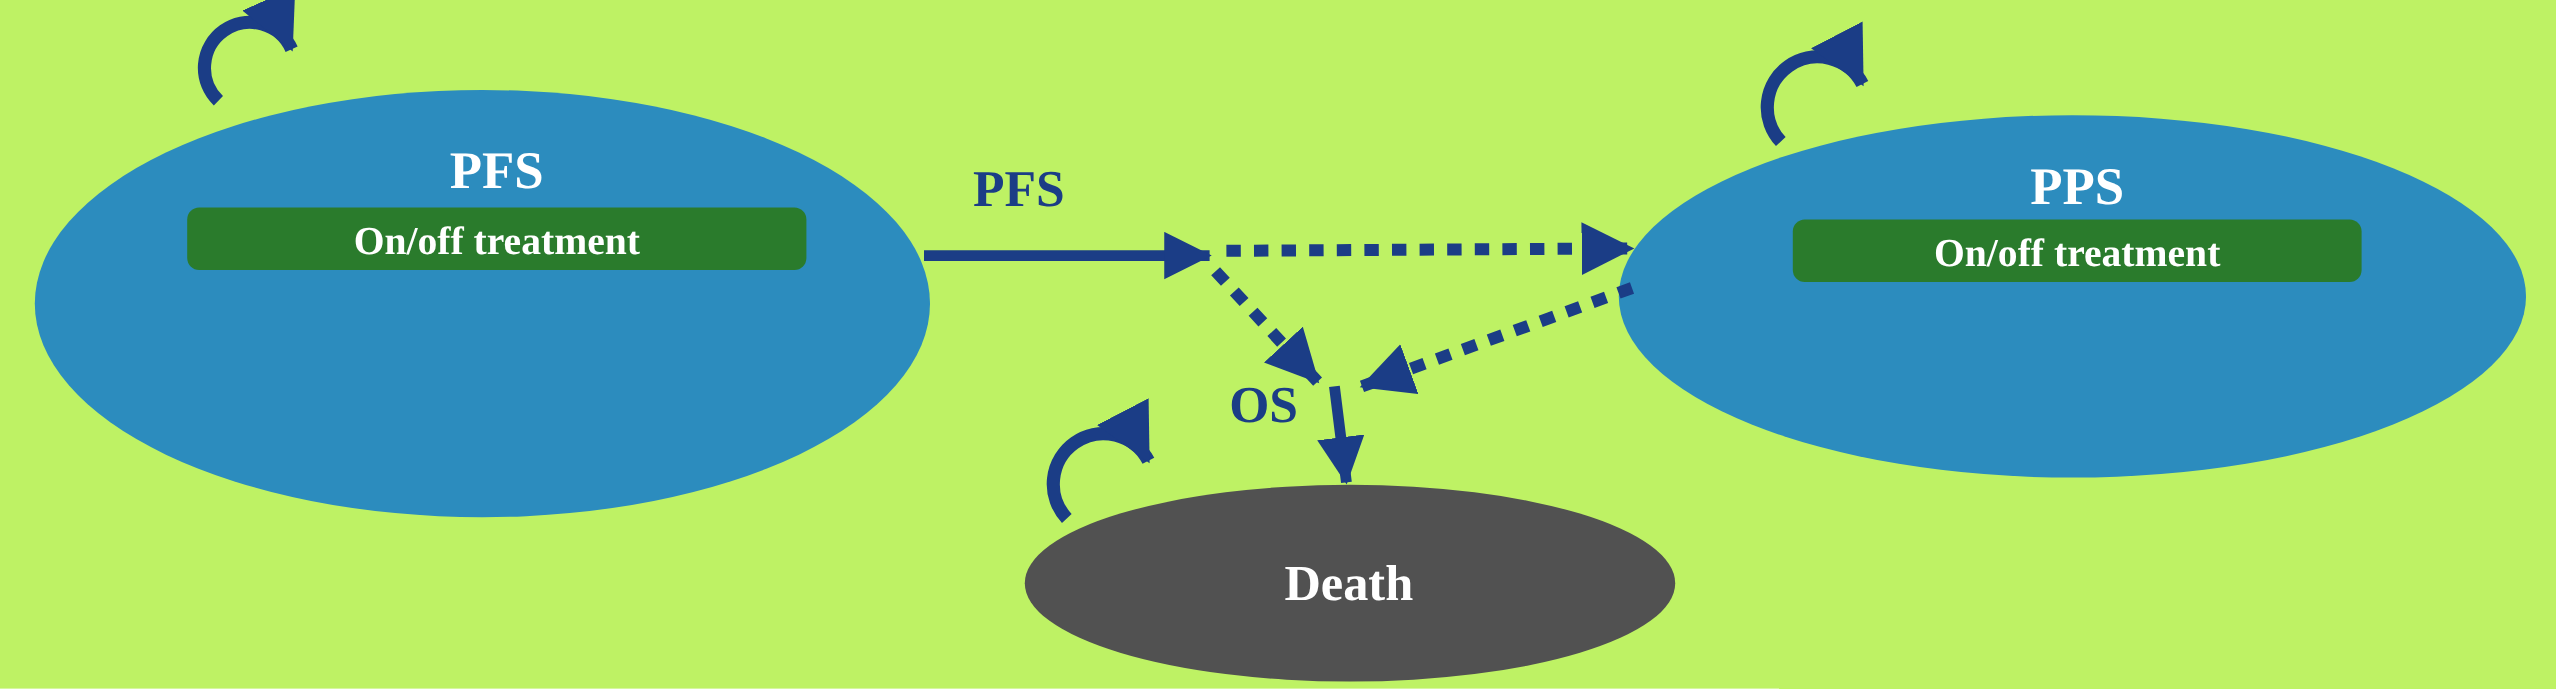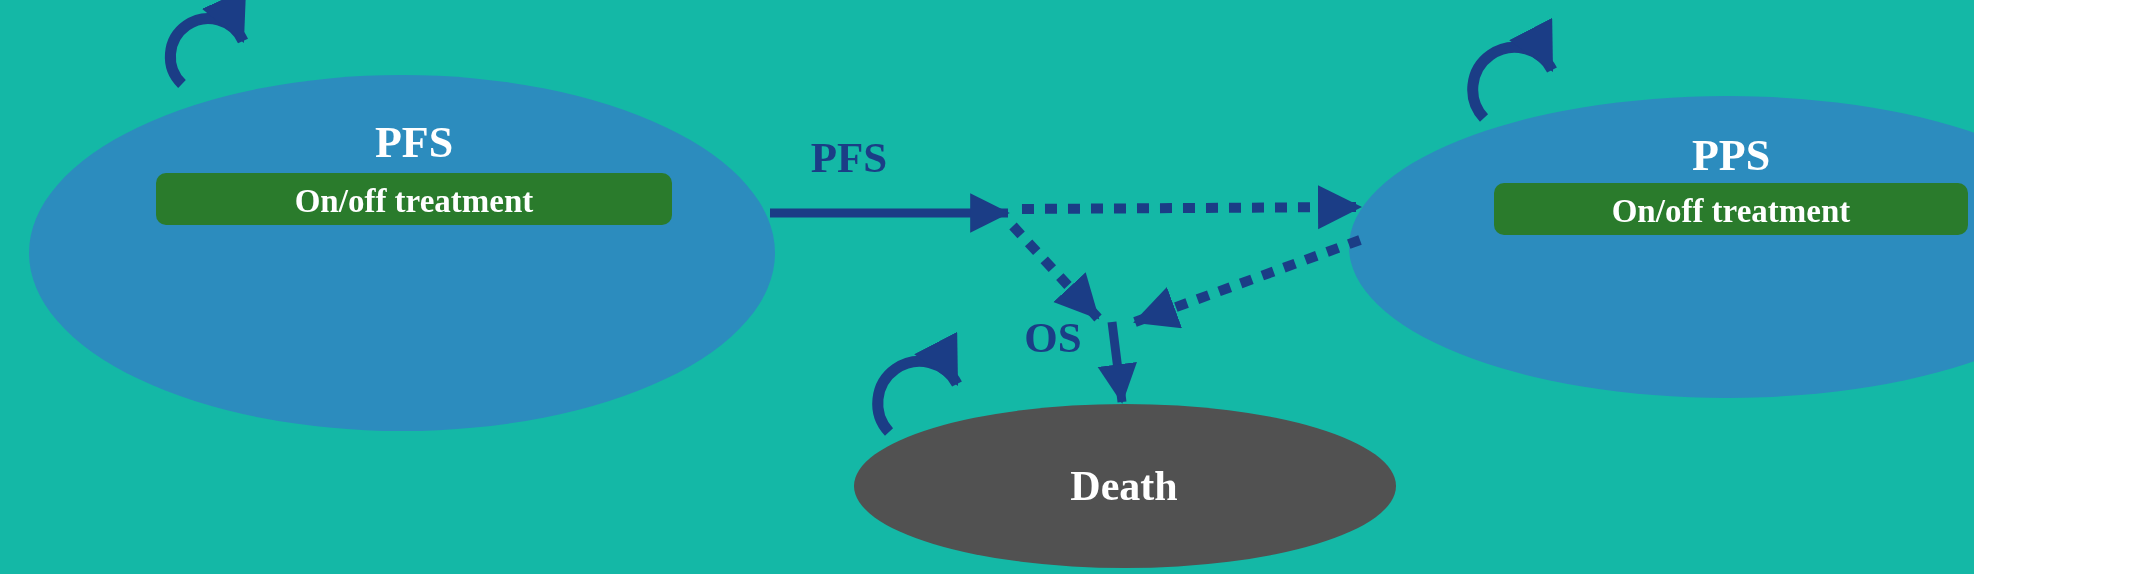--- a/index.html
+++ b/index.html
@@ -1,16 +1,16 @@
 <!DOCTYPE html>
 <html><head>
 <meta charset="utf-8">
 <style>
   html, body { margin: 0; padding: 0; background: #ffffff; }
-  .canvas { width: 1974px; height: 574px; position: relative; background: #14b8a6; overflow: hidden; }
+  .canvas { width: 2130px; height: 574px; position: relative; background: #bef264; overflow: hidden; }
   svg { display: block; }
   text { text-anchor: middle; }
   .state-title  { font: bold 44px "Liberation Serif", "DejaVu Serif", serif; }
   .box-label    { font: bold 33px "Liberation Serif", "DejaVu Serif", serif; }
   .death-label  { font: bold 42px "Liberation Serif", "DejaVu Serif", serif; }
   .edge-label   { font: bold 43px "Liberation Serif", "DejaVu Serif", serif; }
   .edge-solid   { fill: none; }
   .edge-dotted  { fill: none; stroke-dasharray: 12 11; }
   .self-loop    { fill: none; }
 </style>

